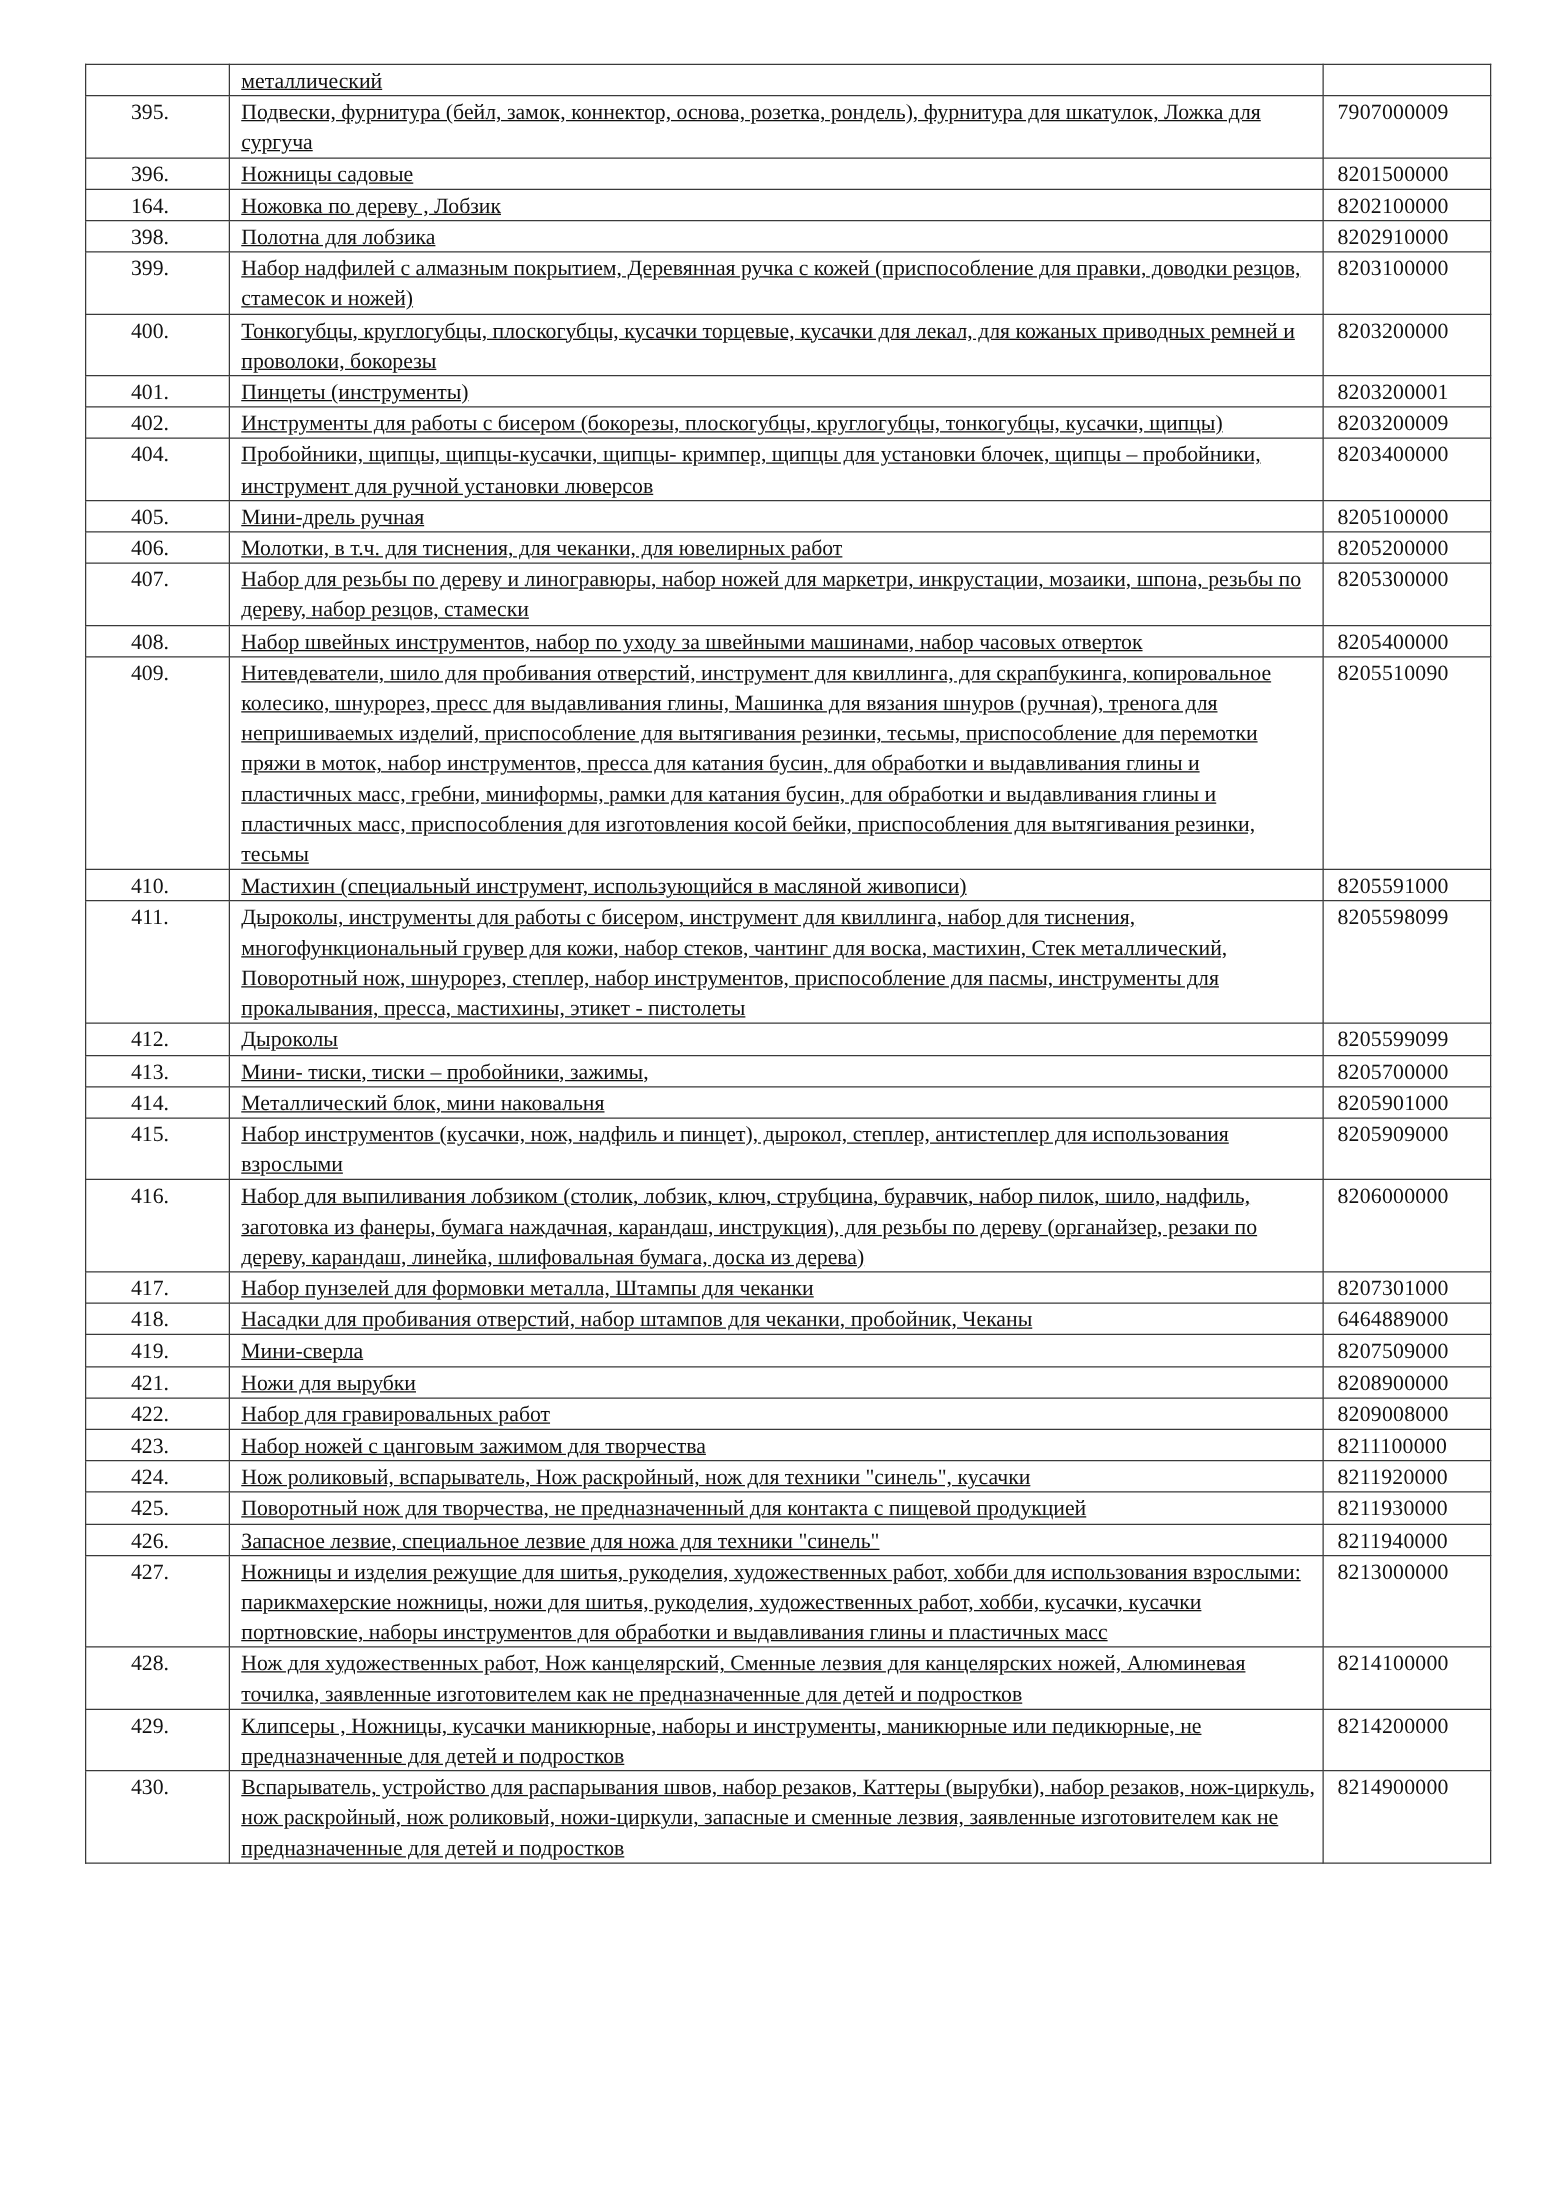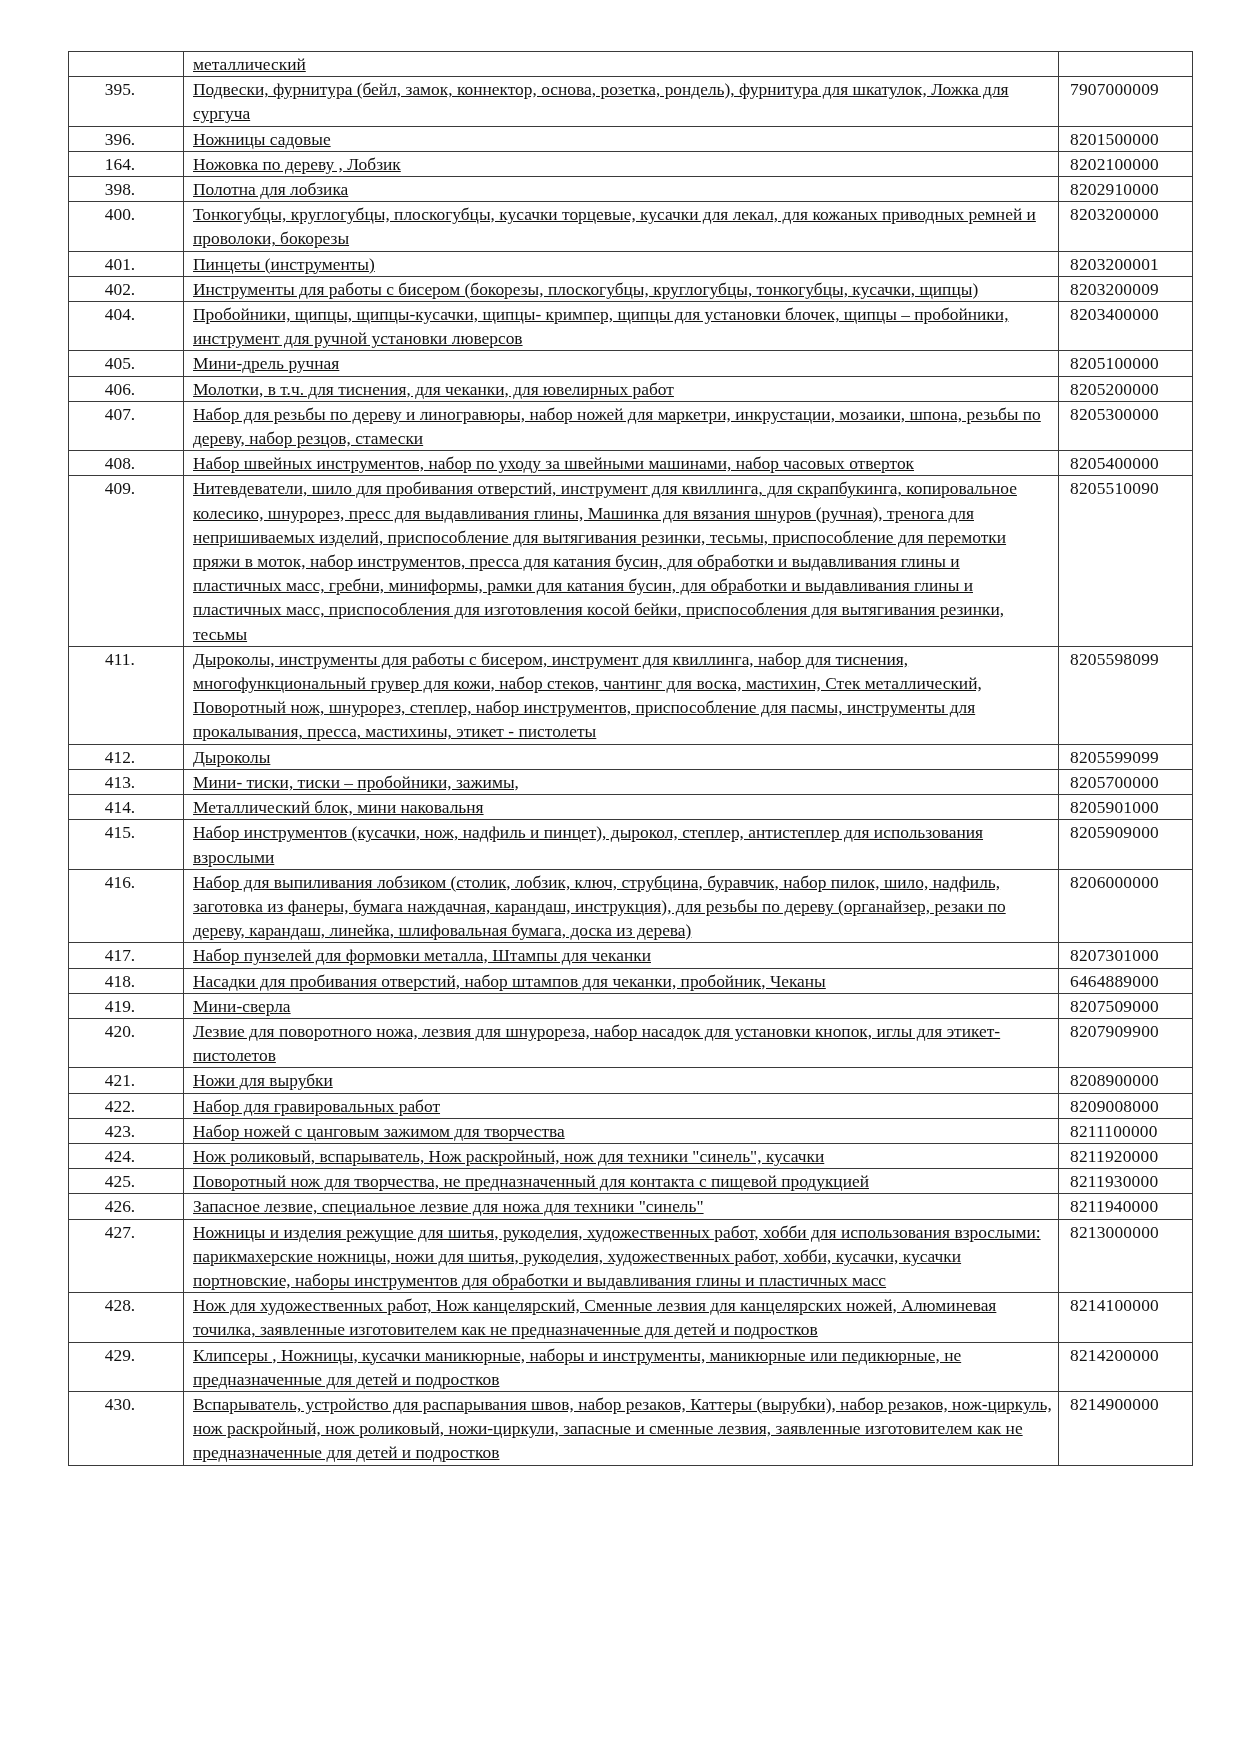--- a/index.html
+++ b/index.html
@@ -45,20 +45,25 @@
         <td class="num">164.</td>
         <td class="desc">Ножовка по дереву , Лобзик</td>
         <td class="code">8202100000</td>
       </tr>
       <tr>
         <td class="num">398.</td>
         <td class="desc">Полотна для лобзика</td>
         <td class="code">8202910000</td>
       </tr>
       <tr>
+        <td class="num">399.</td>
+        <td class="desc">Набор надфилей с  алмазным покрытием, Деревянная ручка с кожей (приспособление для правки, доводки резцов, стамесок и ножей)</td>
+        <td class="code">8203100000</td>
+      </tr>
+      <tr>
         <td class="num">400.</td>
         <td class="desc">Тонкогубцы, круглогубцы, плоскогубцы,  кусачки  торцевые, кусачки для лекал, для кожаных приводных ремней и проволоки, бокорезы</td>
         <td class="code">8203200000</td>
       </tr>
       <tr>
         <td class="num">401.</td>
         <td class="desc">Пинцеты (инструменты)</td>
         <td class="code">8203200001</td>
       </tr>
       <tr>
@@ -90,20 +95,25 @@
         <td class="num">408.</td>
         <td class="desc">Набор швейных инструментов, набор по уходу за швейными машинами, набор часовых отверток</td>
         <td class="code">8205400000</td>
       </tr>
       <tr>
         <td class="num">409.</td>
         <td class="desc">Нитевдеватели, шило для пробивания отверстий, инструмент для квиллинга, для скрапбукинга, копировальное колесико, шнурорез, пресс для выдавливания глины, Машинка для вязания шнуров (ручная), тренога для непришиваемых изделий, приспособление для вытягивания резинки, тесьмы, приспособление для перемотки пряжи в моток, набор инструментов, пресса для катания бусин, для обработки и выдавливания глины и пластичных масс, гребни, миниформы, рамки для катания бусин, для обработки и выдавливания глины и пластичных масс, приспособления для изготовления косой бейки, приспособления для вытягивания резинки, тесьмы</td>
         <td class="code">8205510090</td>
       </tr>
       <tr>
+        <td class="num">410.</td>
+        <td class="desc">Мастихин (специальный инструмент, использующийся в масляной живописи)</td>
+        <td class="code">8205591000</td>
+      </tr>
+      <tr>
         <td class="num">411.</td>
         <td class="desc">Дыроколы, инструменты для работы с бисером, инструмент для квиллинга, набор для тиснения, многофункциональный грувер для кожи, набор стеков, чантинг для воска, мастихин, Стек металлический, Поворотный нож, шнурорез, степлер, набор инструментов, приспособление для пасмы, инструменты для прокалывания, пресса, мастихины, этикет - пистолеты</td>
         <td class="code">8205598099</td>
       </tr>
       <tr>
         <td class="num">412.</td>
         <td class="desc">Дыроколы</td>
         <td class="code">8205599099</td>
       </tr>
       <tr>
@@ -133,25 +143,20 @@
       </tr>
       <tr>
         <td class="num">418.</td>
         <td class="desc">Насадки для пробивания отверстий, набор  штампов для чеканки, пробойник, Чеканы</td>
         <td class="code">6464889000</td>
       </tr>
       <tr>
         <td class="num">419.</td>
         <td class="desc">Мини-сверла</td>
         <td class="code">8207509000</td>
-      </tr>
-      <tr>
-        <td class="num">420.</td>
-        <td class="desc">Лезвие для поворотного ножа, лезвия для шнурореза, набор насадок для установки кнопок, иглы для этикет-пистолетов</td>
-        <td class="code">8207909900</td>
       </tr>
       <tr>
         <td class="num">421.</td>
         <td class="desc">Ножи для вырубки</td>
         <td class="code">8208900000</td>
       </tr>
       <tr>
         <td class="num">422.</td>
         <td class="desc">Набор для гравировальных работ</td>
         <td class="code">8209008000</td>

